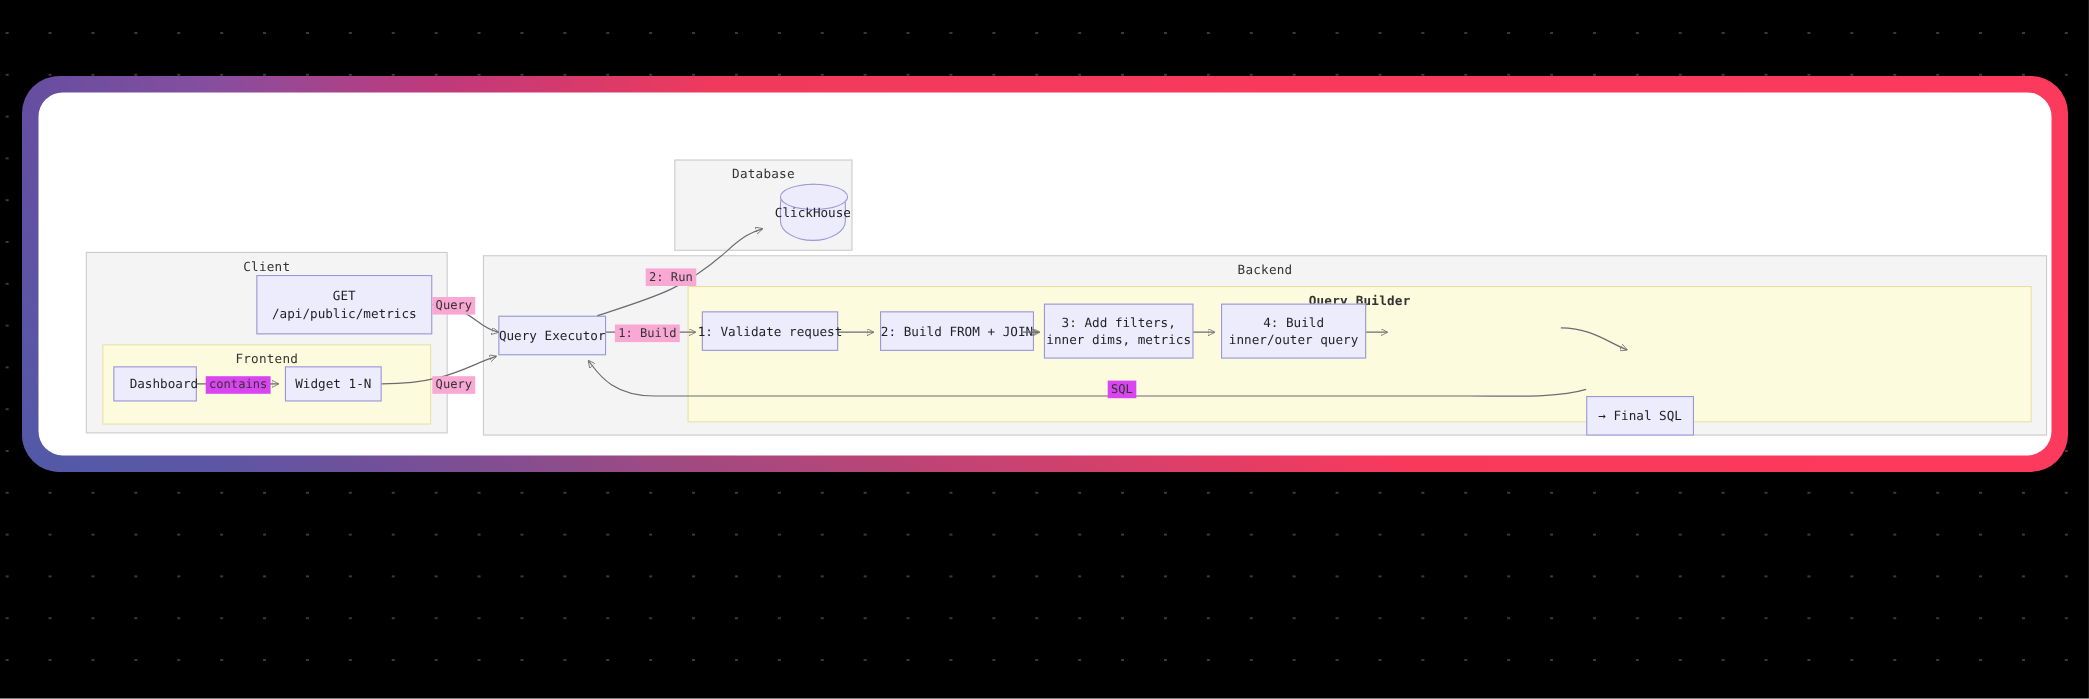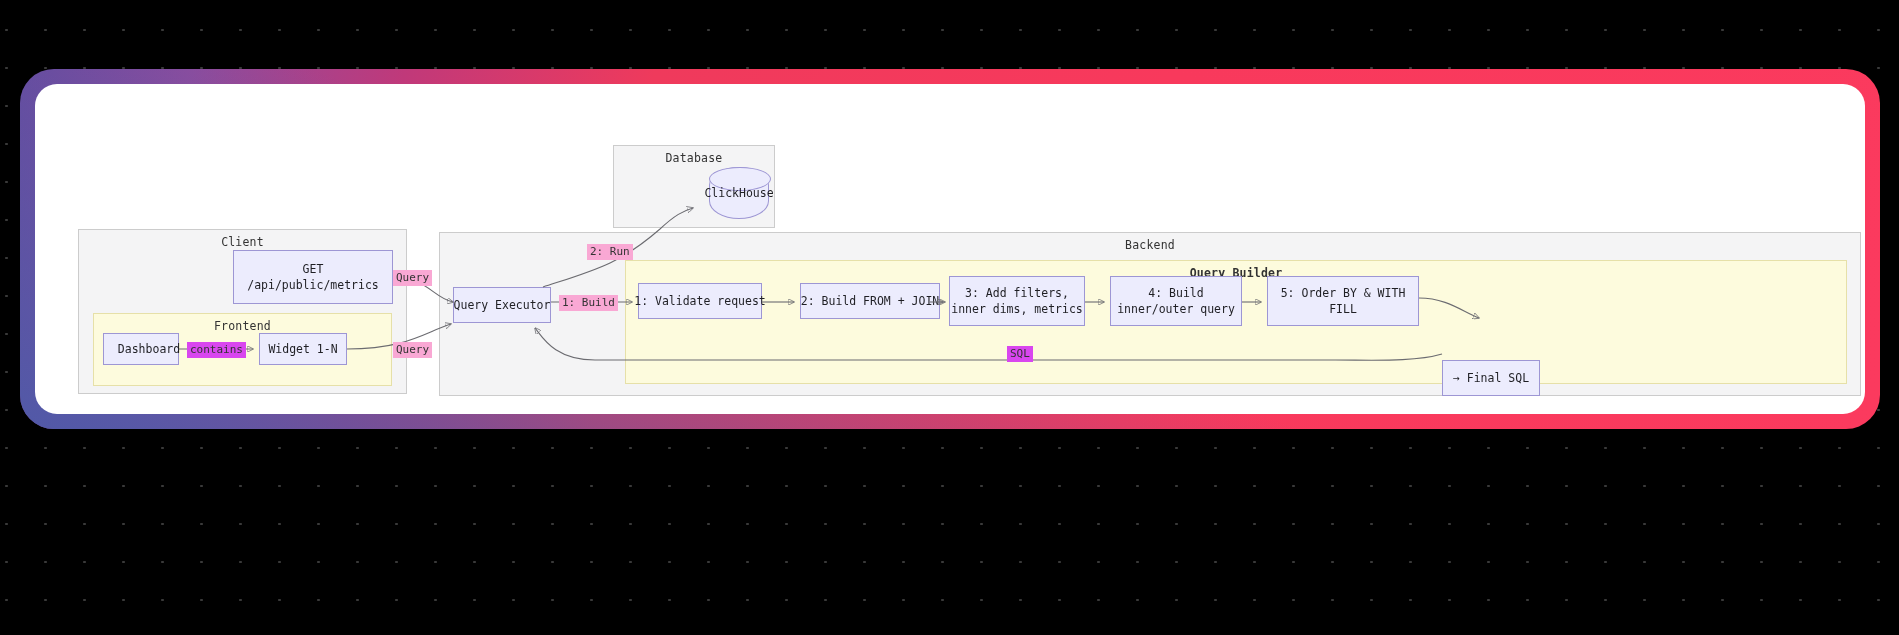--- a/index.html
+++ b/index.html
@@ -206,24 +206,20 @@
         <span>2: Build FROM + JOIN</span>
       </div>
       <div class="node" style="left:914px; top:192px; width:136px; height:50px;">
         <span>3: Add filters,</span>
         <span>inner dims, metrics</span>
       </div>
       <div class="node" style="left:1075px; top:192px; width:132px; height:50px;">
         <span>4: Build</span>
         <span>inner/outer query</span>
       </div>
-      <div class="node" style="left:1232px; top:192px; width:152px; height:50px;">
-        <span>5: Order BY &amp; WITH</span>
-        <span>FILL</span>
-      </div>
       <div class="node" style="left:1407px; top:237px; width:98px; height:36px;margin-top:39px;">
         <span>→ Final SQL</span>
       </div>
 
       <svg class="edges" viewBox="0 0 1830 330">
         <defs>
           <marker id="arrow" viewBox="0 0 10 10" refX="9" refY="5" markerWidth="6" markerHeight="6" orient="auto-start-reverse">
             <path d="M 0 0 L 10 5 L 0 10 z" fill="#2b2b30" stroke="none"></path>
           </marker>
         </defs>

